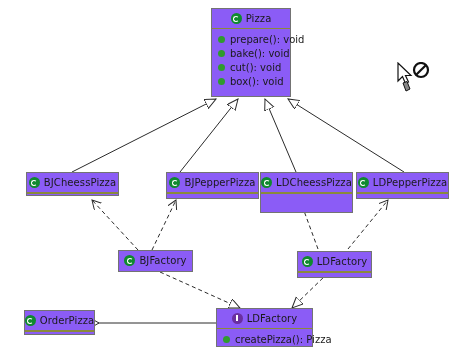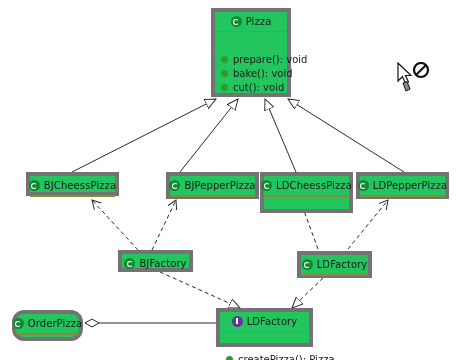--- a/index.html
+++ b/index.html
@@ -18,43 +18,43 @@
   svg.edges {
     position: absolute;
     left: 0;
     top: 0;
     width: 458px;
     height: 360px;
     pointer-events: none;
   }
   .node {
     position: absolute;
-    background: #22c55e;
-    border: 4px solid #737373;
+    background: #8b5cf6;
+    border: 1px solid #737373;
     box-sizing: border-box;
     box-shadow: 0 0 0 0 transparent;
   }
   .node-header {
     display: flex;
     align-items: center;
     justify-content: center;
     gap: 4px;
     height: 19px;
     padding: 0 4px;
     box-sizing: border-box;
     white-space: nowrap;
   }
   .node-title {
     font-size: 10px;
     color: #1a1a1a;
     letter-spacing: 0.1px;
   }
   .compartment {
     border-top: 1px solid #8a8a3c;
-    padding: 20px 3px 3px 3px;
+    padding: 3px 3px 3px 3px;
     box-sizing: border-box;
   }
   .member {
     display: flex;
     align-items: center;
     gap: 5px;
     height: 14px;
     padding-left: 3px;
     white-space: nowrap;
   }
@@ -172,20 +172,24 @@
         <span class="member-text">prepare(): void</span>
       </div>
       <div class="member">
         <span class="icon-method"></span>
         <span class="member-text">bake(): void</span>
       </div>
       <div class="member">
         <span class="icon-method"></span>
         <span class="member-text">cut(): void</span>
       </div>
+      <div class="member">
+        <span class="icon-method"></span>
+        <span class="member-text">box(): void</span>
+      </div>
     </div>
   </div>
 
   <div class="node" style="left:26px; top:172px; width:93px; height:24px;">
     <div class="node-header">
       <span class="icon-class"></span>
       <span class="node-title">BJCheessPizza</span>
     </div>
     <div class="empty-compartment">
       <div class="empty-compartment-inner"></div>
@@ -245,21 +249,21 @@
       <span class="node-title">LDFactory</span>
     </div>
     <div class="compartment">
       <div class="member">
         <span class="icon-method"></span>
         <span class="member-text">createPizza(): Pizza</span>
       </div>
     </div>
   </div>
 
-  <div class="node" style="left:12px; top:310px; width:71px; height:31px;border-radius:12px;">
+  <div class="node" style="left:24px; top:310px; width:71px; height:25px;">
     <div class="node-header">
       <span class="icon-class"></span>
       <span class="node-title">OrderPizza</span>
     </div>
     <div class="empty-compartment">
       <div class="empty-compartment-inner"></div>
     </div>
   </div>
 
   <div class="cursor" style="left:396px; top:62px; width:38px; height:32px;">

